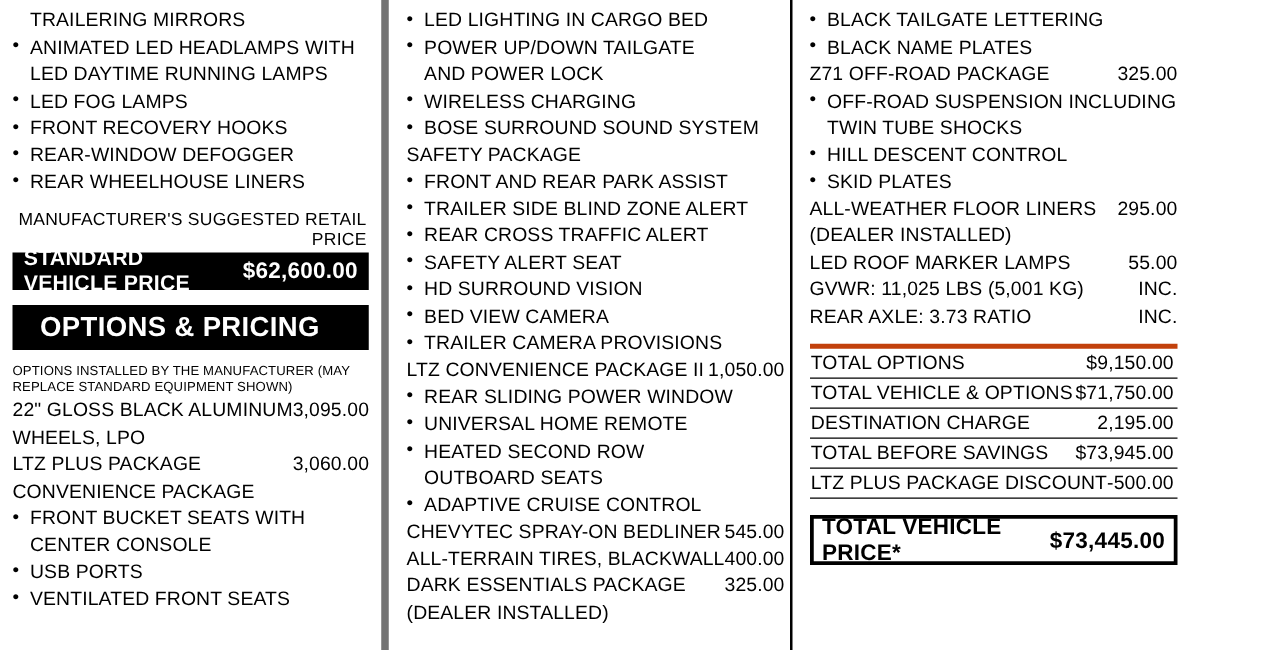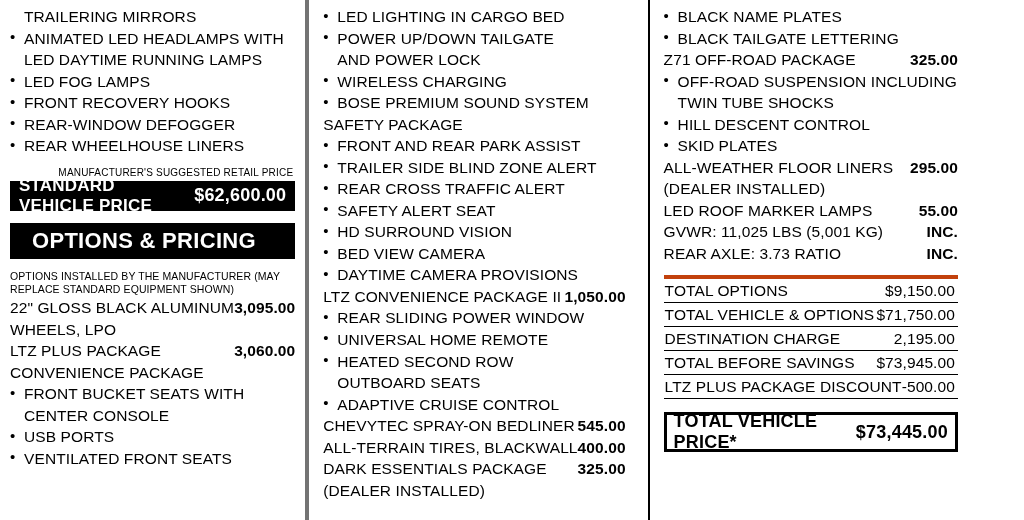--- a/index.html
+++ b/index.html
@@ -24,22 +24,22 @@
   .col {
     position: relative;
     box-sizing: border-box;
   }
   .col-left {
     width: 340px;
     padding: 6px 10px 0 10px;
   }
   .col-mid {
     width: 350px;
-    padding: 6px 22px 0 14px;
-    border-left: 4px solid #737373;
+    padding: 6px 4px 0 14px;
+    border-left: 6px solid #737373;
   }
   .col-right {
     width: 334px;
     padding: 6px 8px 0 14px;
     border-left: 2px solid #000;
   }
 
   ul.opt-list {
     list-style: none;
     margin: 0;
@@ -61,21 +61,21 @@
     font-size: 15px;
   }
   ul.opt-list li.plain {
     padding-left: 0px;
   }
   ul.opt-list li.indent {
     padding-left: 14px;
   }
 
   .msrp-label {
-    font-size: 10px;
+    font-size: 14px;
     text-align: right;
     letter-spacing: 0.2px;
     margin-top: 10px;
     margin-bottom: 3px;
     padding-right: 2px;
   }
   .black-bar {
     background: #000000;
     color: #ffffff;
     display: flex;
@@ -109,21 +109,21 @@
   }
   .price-row {
     display: flex;
     justify-content: space-between;
     font-size: 15.5px;
     line-height: 1.39;
     letter-spacing: 0.1px;
     white-space: nowrap;
   }
   .price-row .nm { }
-  .price-row .pr { text-align: right; font-weight: bold; }
+  .price-row .pr { text-align: right; }
 
   
   .totals {
     margin-top: 11px;
     border-top: 4px solid #c2410c;
     text-align: right;
   }
   .totals .trow {
     display: flex;
     justify-content: space-between;
@@ -198,29 +198,29 @@
         <li class="bullet">VENTILATED FRONT SEATS</li>
       </ul>
   </div>
 
   <div class="col col-mid">
     <ul class="opt-list" id="mid-items">
         <li class="bullet">LED LIGHTING IN CARGO BED</li>
         <li class="bullet">POWER UP/DOWN TAILGATE</li>
         <li class="indent">AND POWER LOCK</li>
         <li class="bullet">WIRELESS CHARGING</li>
-        <li class="bullet">BOSE PREMIUM SOUND SYSTEM</li>
+        <li class="bullet">BOSE SURROUND SOUND SYSTEM</li>
         <li class="plain">SAFETY PACKAGE</li>
         <li class="bullet">FRONT AND REAR PARK ASSIST</li>
         <li class="bullet">TRAILER SIDE BLIND ZONE ALERT</li>
         <li class="bullet">REAR CROSS TRAFFIC ALERT</li>
         <li class="bullet">SAFETY ALERT SEAT</li>
         <li class="bullet">HD SURROUND VISION</li>
         <li class="bullet">BED VIEW CAMERA</li>
-        <li class="bullet">DAYTIME CAMERA PROVISIONS</li>
+        <li class="bullet">TRAILER CAMERA PROVISIONS</li>
         <li class="plain">
           <div class="price-row">
             <span class="nm">LTZ CONVENIENCE PACKAGE II</span>
             <span class="pr">1,050.00</span>
           </div>
         </li>
         <li class="bullet">REAR SLIDING POWER WINDOW</li>
         <li class="bullet">UNIVERSAL HOME REMOTE</li>
         <li class="bullet">HEATED SECOND ROW</li>
         <li class="indent">OUTBOARD SEATS</li>
@@ -242,22 +242,22 @@
             <span class="nm">DARK ESSENTIALS PACKAGE</span>
             <span class="pr">325.00</span>
           </div>
         </li>
         <li class="plain">(DEALER INSTALLED)</li>
       </ul>
   </div>
 
   <div class="col col-right">
     <ul class="opt-list" id="right-items">
+        <li class="bullet">BLACK TAILGATE LETTERING</li>
         <li class="bullet">BLACK NAME PLATES</li>
-        <li class="bullet">BLACK TAILGATE LETTERING</li>
         <li class="plain">
           <div class="price-row">
             <span class="nm">Z71 OFF-ROAD PACKAGE</span>
             <span class="pr">325.00</span>
           </div>
         </li>
         <li class="bullet">OFF-ROAD SUSPENSION INCLUDING</li>
         <li class="indent">TWIN TUBE SHOCKS</li>
         <li class="bullet">HILL DESCENT CONTROL</li>
         <li class="bullet">SKID PLATES</li>

